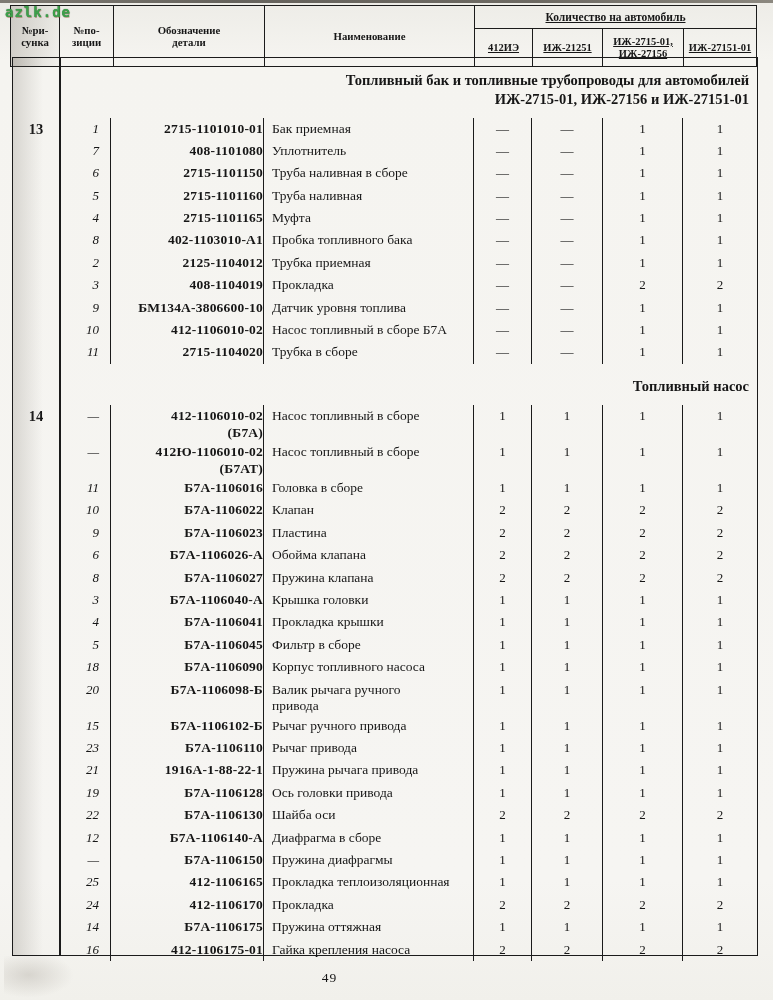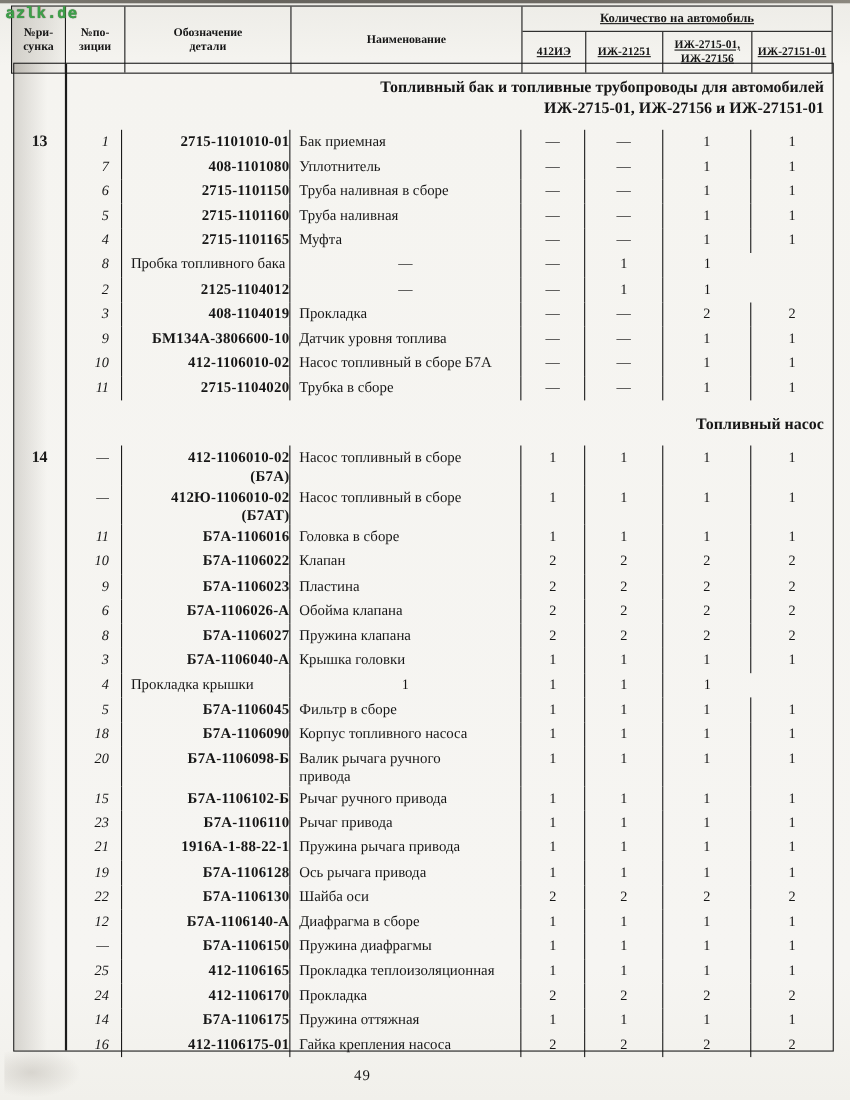--- a/index.html
+++ b/index.html
@@ -130,30 +130,32 @@
     <div class="c part b">2715-1101165</div>
     <div class="c name b">Муфта</div>
     <div class="c qty b">—</div>
     <div class="c qty b">—</div>
     <div class="c qty b">1</div>
     <div class="c qty">1</div>
   </div>
         <div class="row">
     <div class="c figv"></div>
     <div class="c pos b">8</div>
+    <div class="c part b">402-1103010-А1</div>
     <div class="c name b">Пробка топливного бака</div>
     <div class="c qty b">—</div>
     <div class="c qty b">—</div>
     <div class="c qty b">1</div>
     <div class="c qty">1</div>
   </div>
         <div class="row">
     <div class="c figv"></div>
     <div class="c pos b">2</div>
     <div class="c part b">2125-1104012</div>
+    <div class="c name b">Трубка приемная</div>
     <div class="c qty b">—</div>
     <div class="c qty b">—</div>
     <div class="c qty b">1</div>
     <div class="c qty">1</div>
   </div>
         <div class="row">
     <div class="c figv"></div>
     <div class="c pos b">3</div>
     <div class="c part b">408-1104019</div>
     <div class="c name b">Прокладка</div>
@@ -271,20 +273,21 @@
     <div class="c part b">Б7А-1106040-А</div>
     <div class="c name b">Крышка головки</div>
     <div class="c qty b">1</div>
     <div class="c qty b">1</div>
     <div class="c qty b">1</div>
     <div class="c qty">1</div>
   </div>
         <div class="row">
     <div class="c figv"></div>
     <div class="c pos b">4</div>
+    <div class="c part b">Б7А-1106041</div>
     <div class="c name b">Прокладка крышки</div>
     <div class="c qty b">1</div>
     <div class="c qty b">1</div>
     <div class="c qty b">1</div>
     <div class="c qty">1</div>
   </div>
         <div class="row">
     <div class="c figv"></div>
     <div class="c pos b">5</div>
     <div class="c part b">Б7А-1106045</div>
@@ -342,21 +345,21 @@
     <div class="c name b">Пружина рычага привода</div>
     <div class="c qty b">1</div>
     <div class="c qty b">1</div>
     <div class="c qty b">1</div>
     <div class="c qty">1</div>
   </div>
         <div class="row">
     <div class="c figv"></div>
     <div class="c pos b">19</div>
     <div class="c part b">Б7А-1106128</div>
-    <div class="c name b">Ось рычага привода</div>
+    <div class="c name b">Ось головки привода</div>
     <div class="c qty b">1</div>
     <div class="c qty b">1</div>
     <div class="c qty b">1</div>
     <div class="c qty">1</div>
   </div>
         <div class="row">
     <div class="c figv"></div>
     <div class="c pos b">22</div>
     <div class="c part b">Б7А-1106130</div>
     <div class="c name b">Шайба оси</div>

